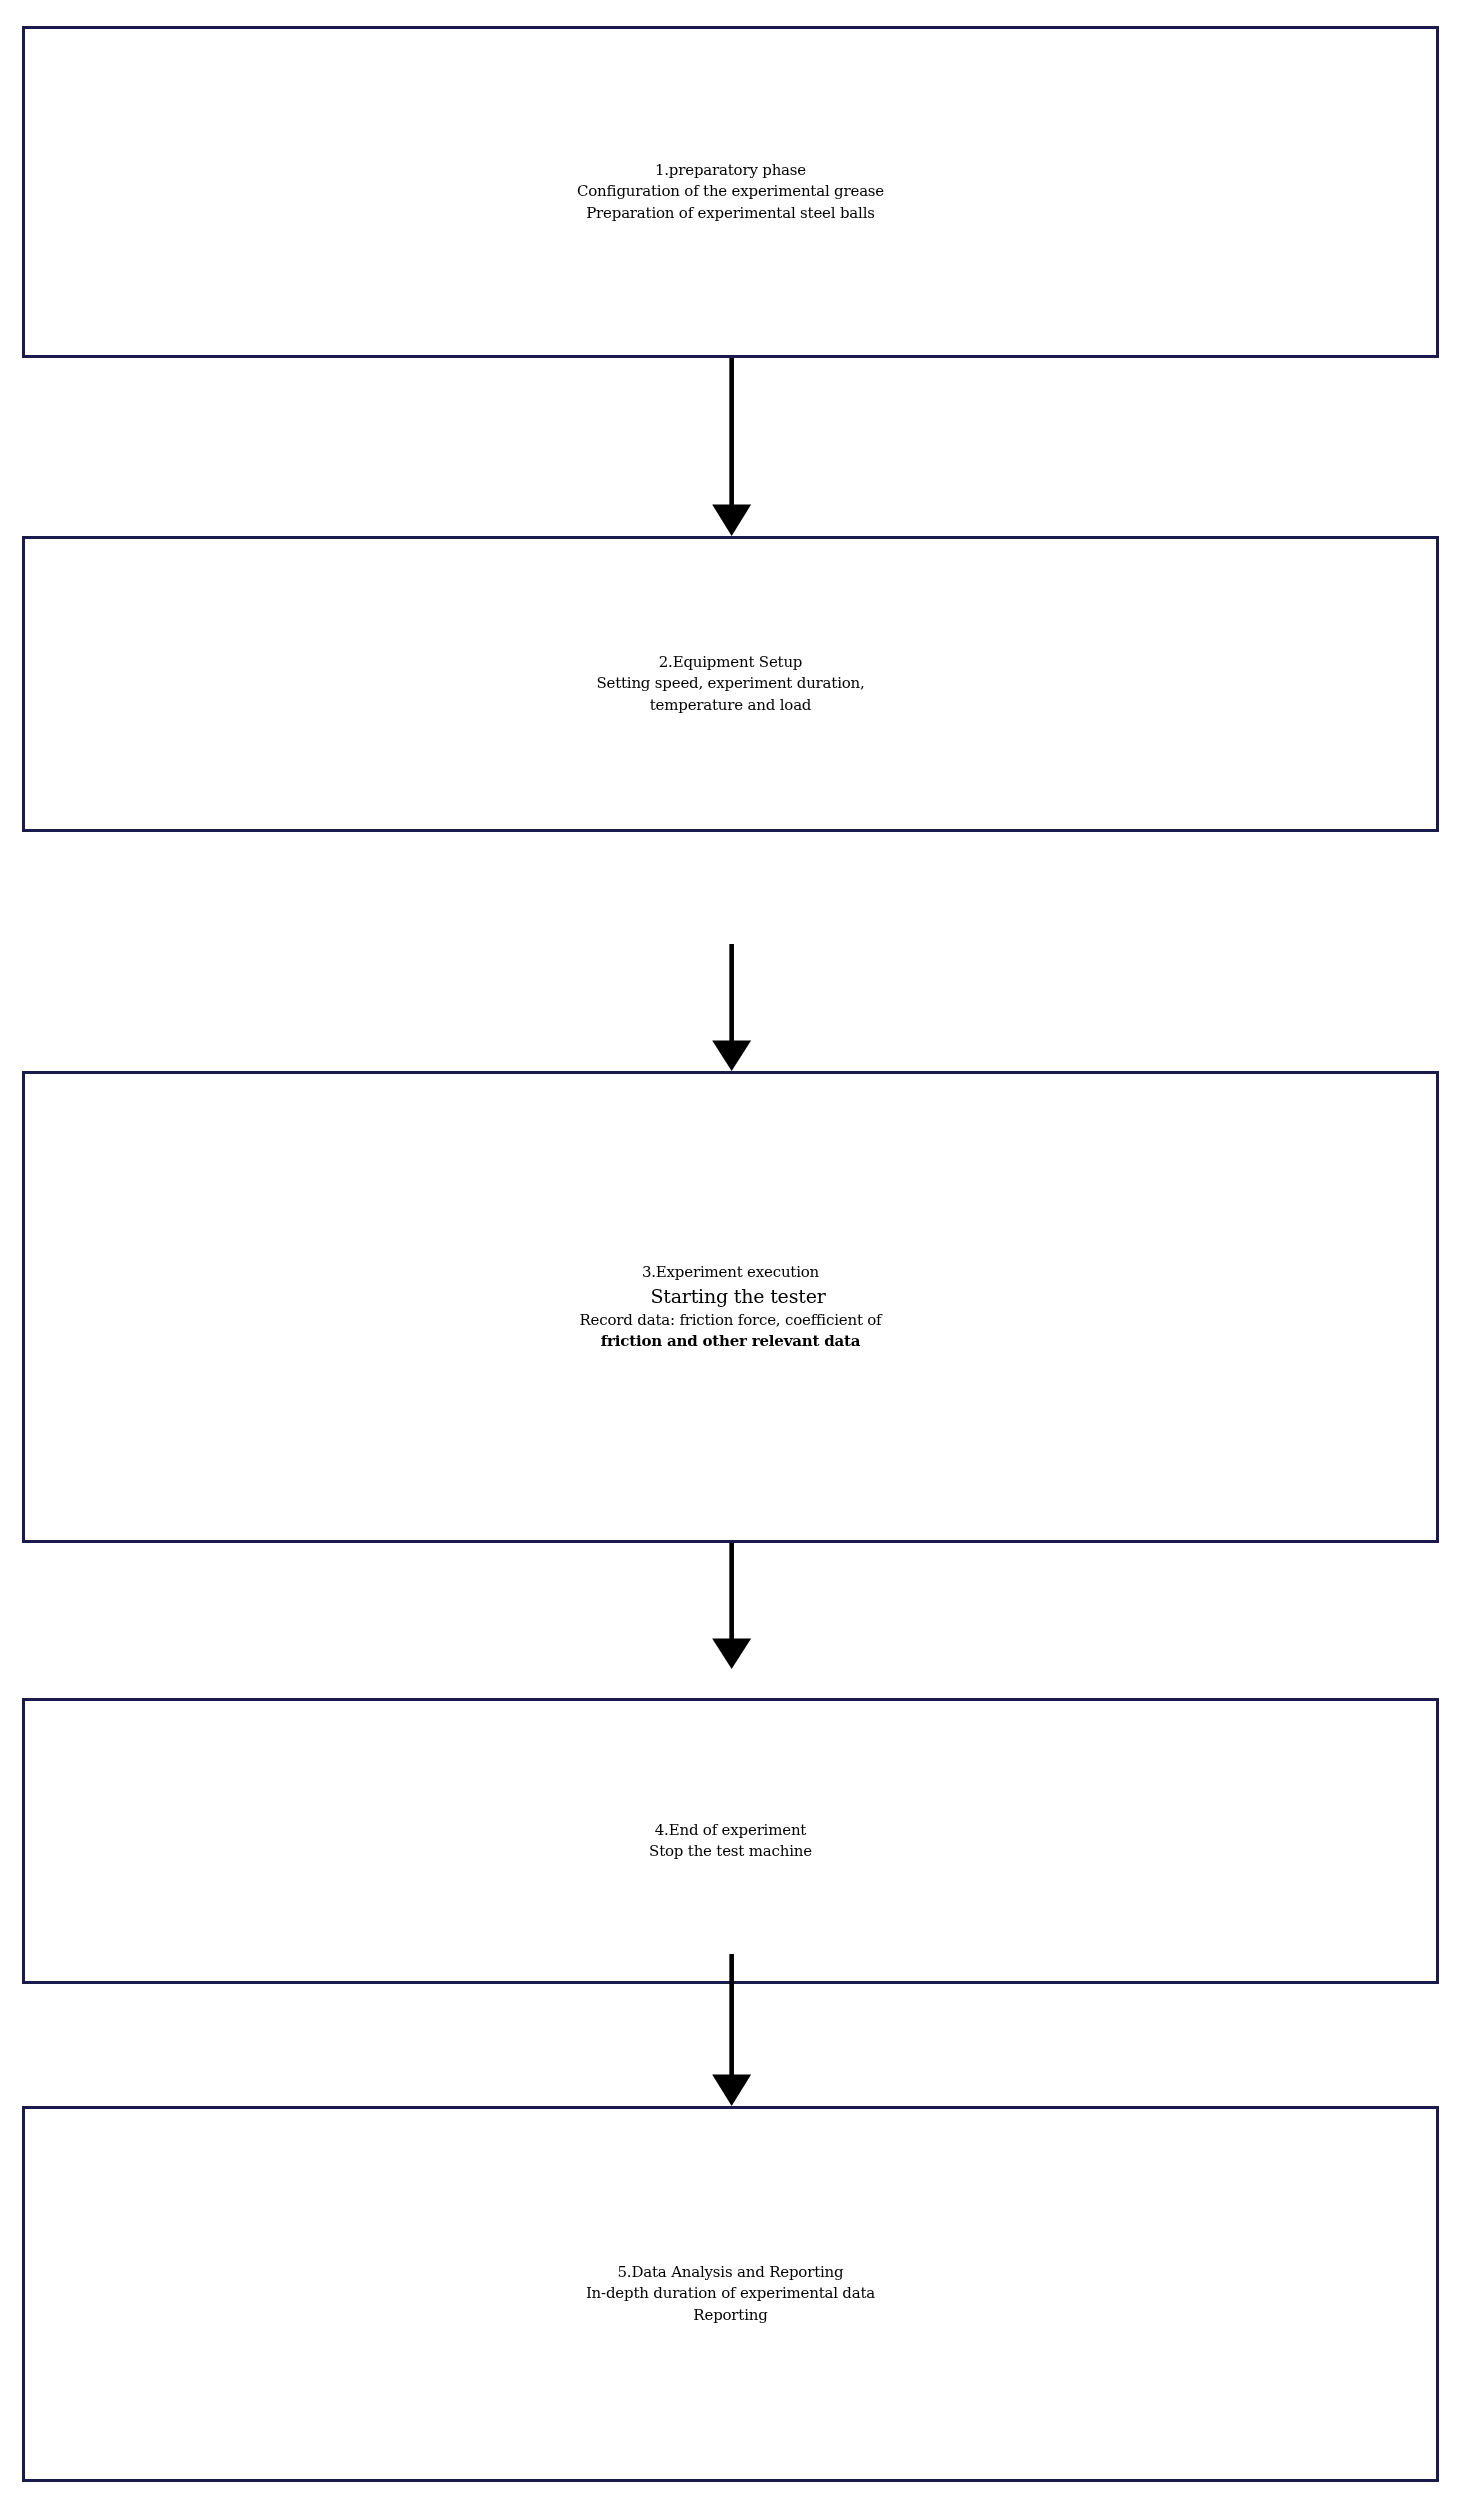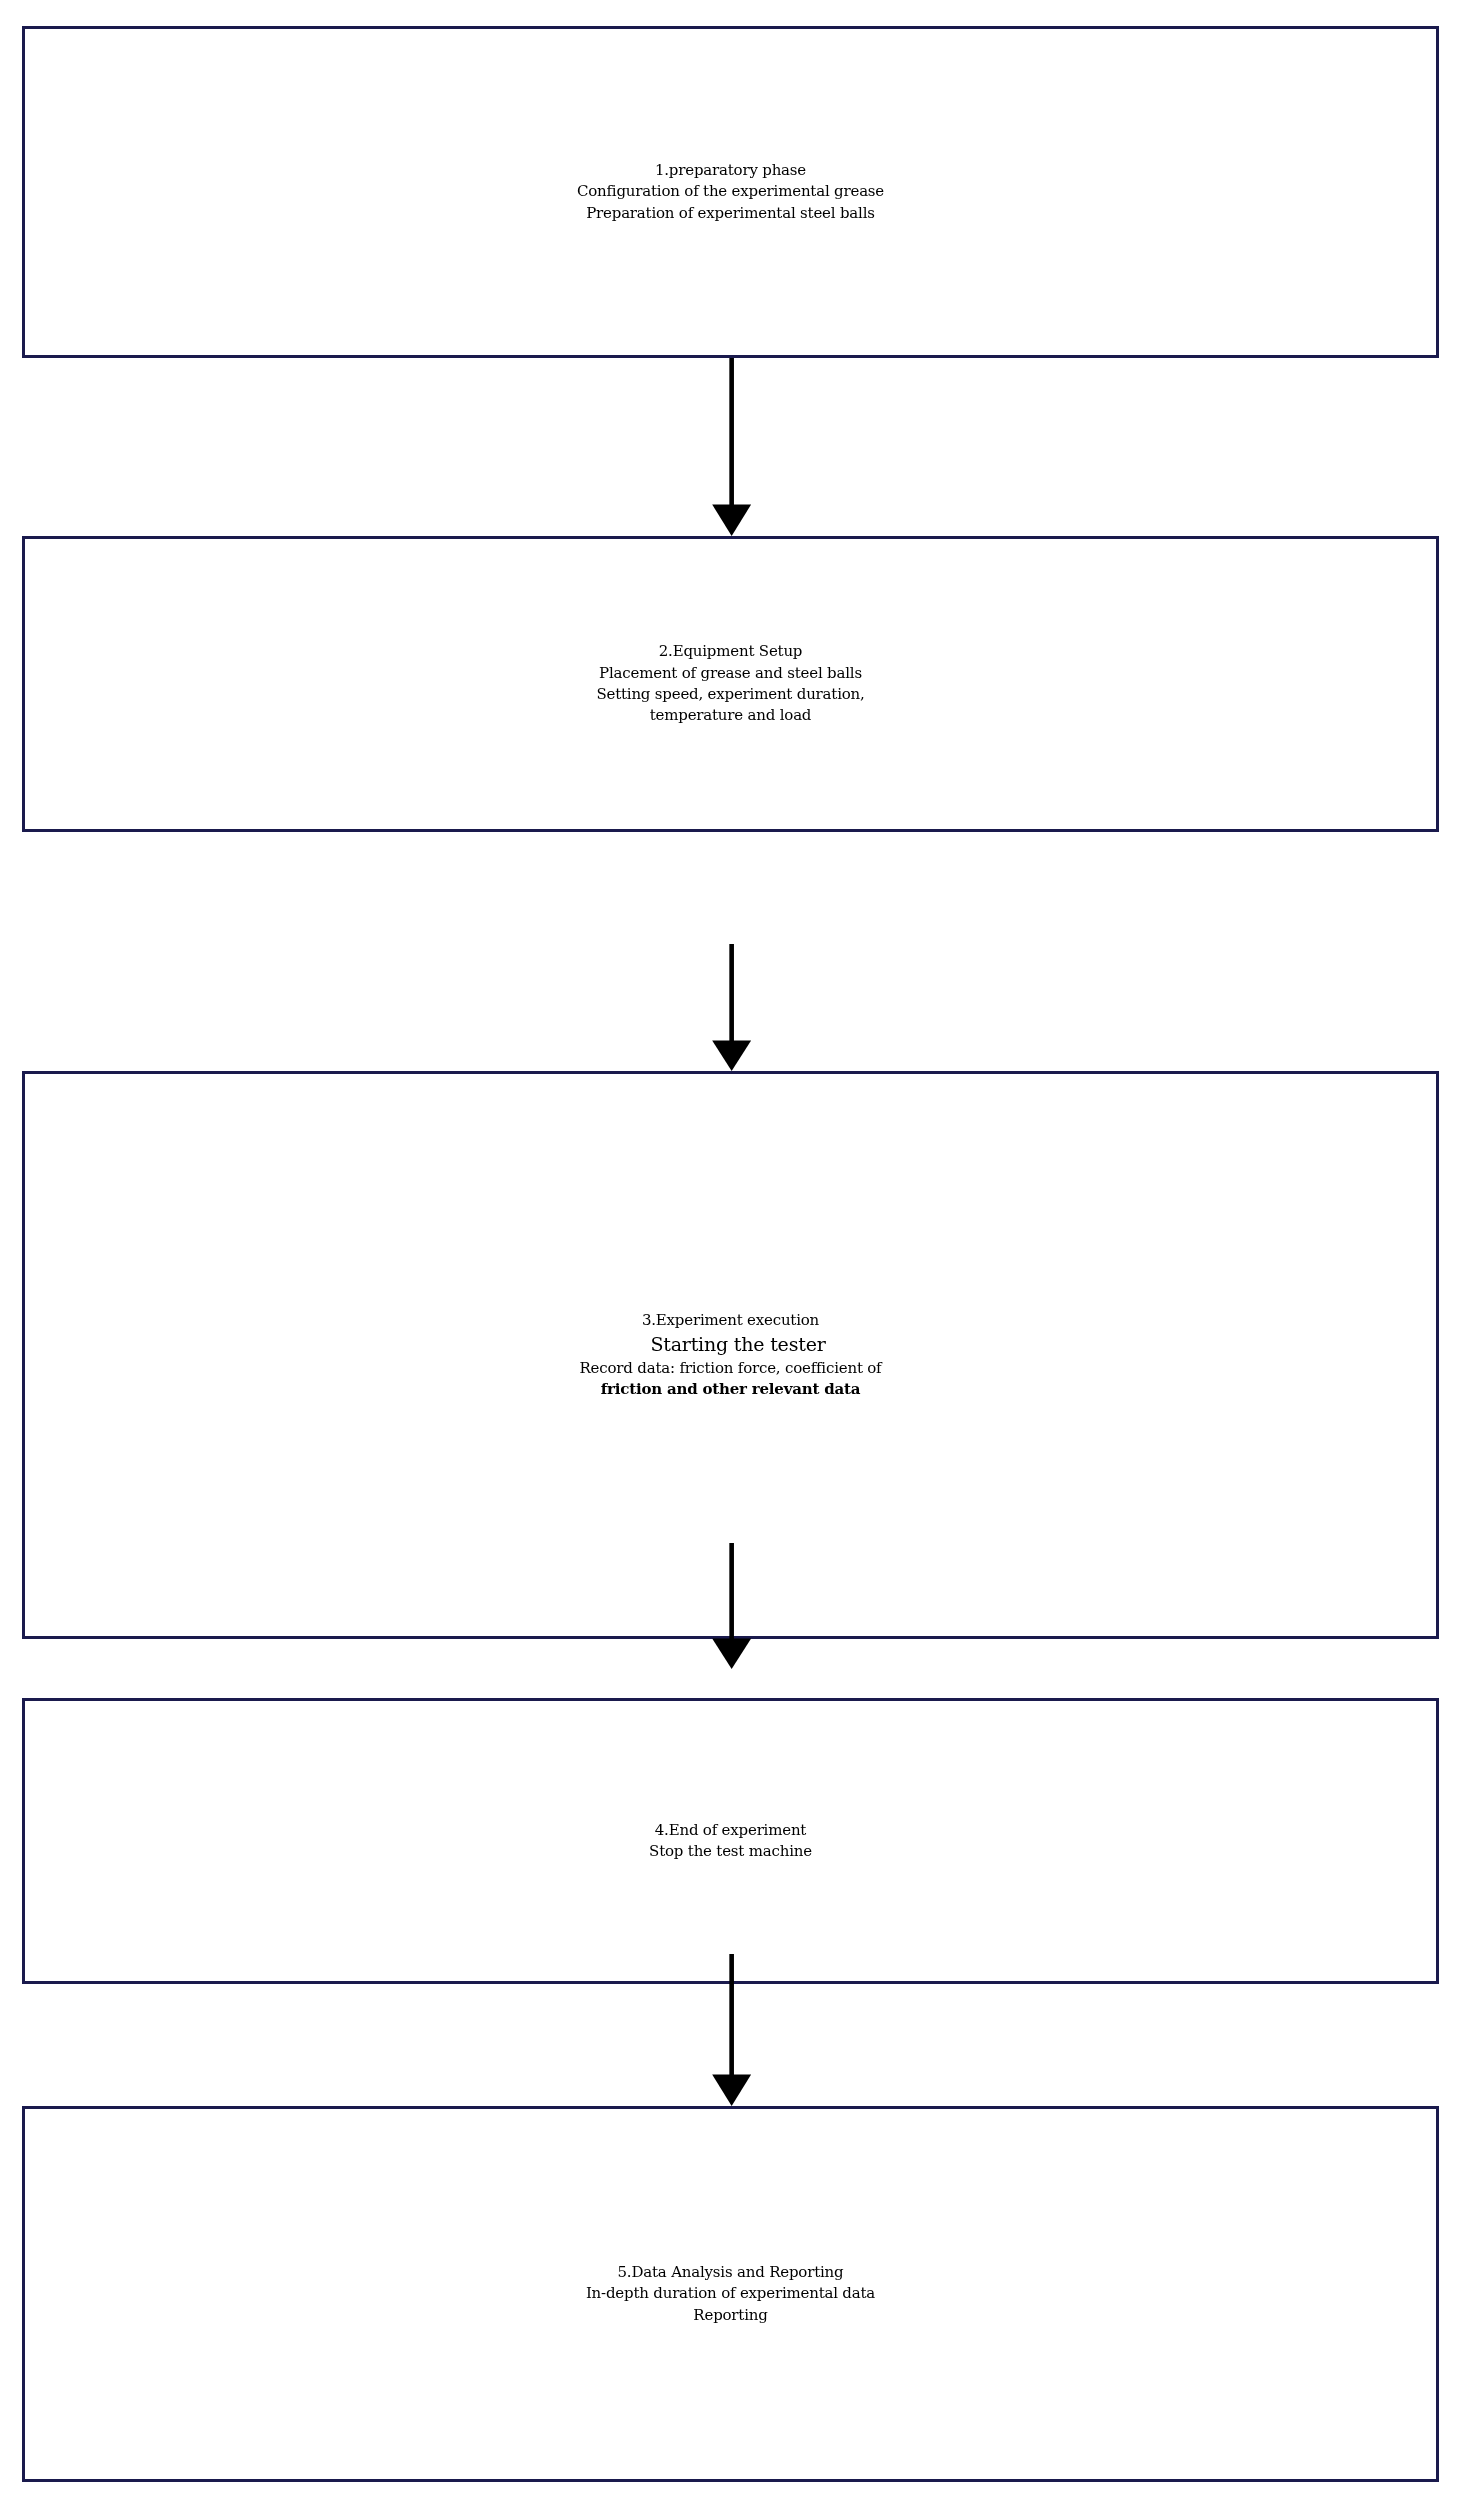--- a/index.html
+++ b/index.html
@@ -35,21 +35,21 @@
     width: 100%;
     font-size: 40px;
     line-height: 1.42;
     letter-spacing: -0.2px;
     color: #000000;
     white-space: nowrap;
   }
   
   #node-1 { top: 26px;   height: 332px; }
   #node-2 { top: 536px;  height: 296px; }
-  #node-3 { top: 1071px; height: 568px; }
+  #node-3 { top: 1071px; height: 472px; }
   #node-4 { top: 1698px; height: 286px; }
   #node-5 { top: 2106px; height: 376px; }
 
   
   .connector {
     position: absolute;
     left: 0;
     width: 1467px;
     pointer-events: none;
   }
@@ -72,21 +72,20 @@
 
   <div class="connector" id="connector-1">
     <svg viewBox="0 0 1582 192" preserveAspectRatio="none" aria-hidden="true">
       <line x1="789" y1="0" x2="789" y2="164" stroke="#000000" stroke-width="5"></line>
       <polygon points="768,158 810,158 789,192" fill="#000000"></polygon>
     </svg>
   </div>
 
   <div class="node" id="node-2">
     <span class="node-line" style="font-size: 15px;">2.Equipment Setup</span>
-    <span class="node-line" style="font-size: 15px;">Placement of grease and steel balls</span>
     <span class="node-line" style="font-size: 15px;">Setting speed, experiment duration,</span>
     <span class="node-line" style="font-size: 15px;">temperature and load</span>
   </div>
 
   <div class="connector" id="connector-2">
     <svg viewBox="0 0 1582 137" preserveAspectRatio="none" aria-hidden="true">
       <line x1="789" y1="0" x2="789" y2="110" stroke="#000000" stroke-width="5"></line>
       <polygon points="768,104 810,104 789,137" fill="#000000"></polygon>
     </svg>
   </div>

